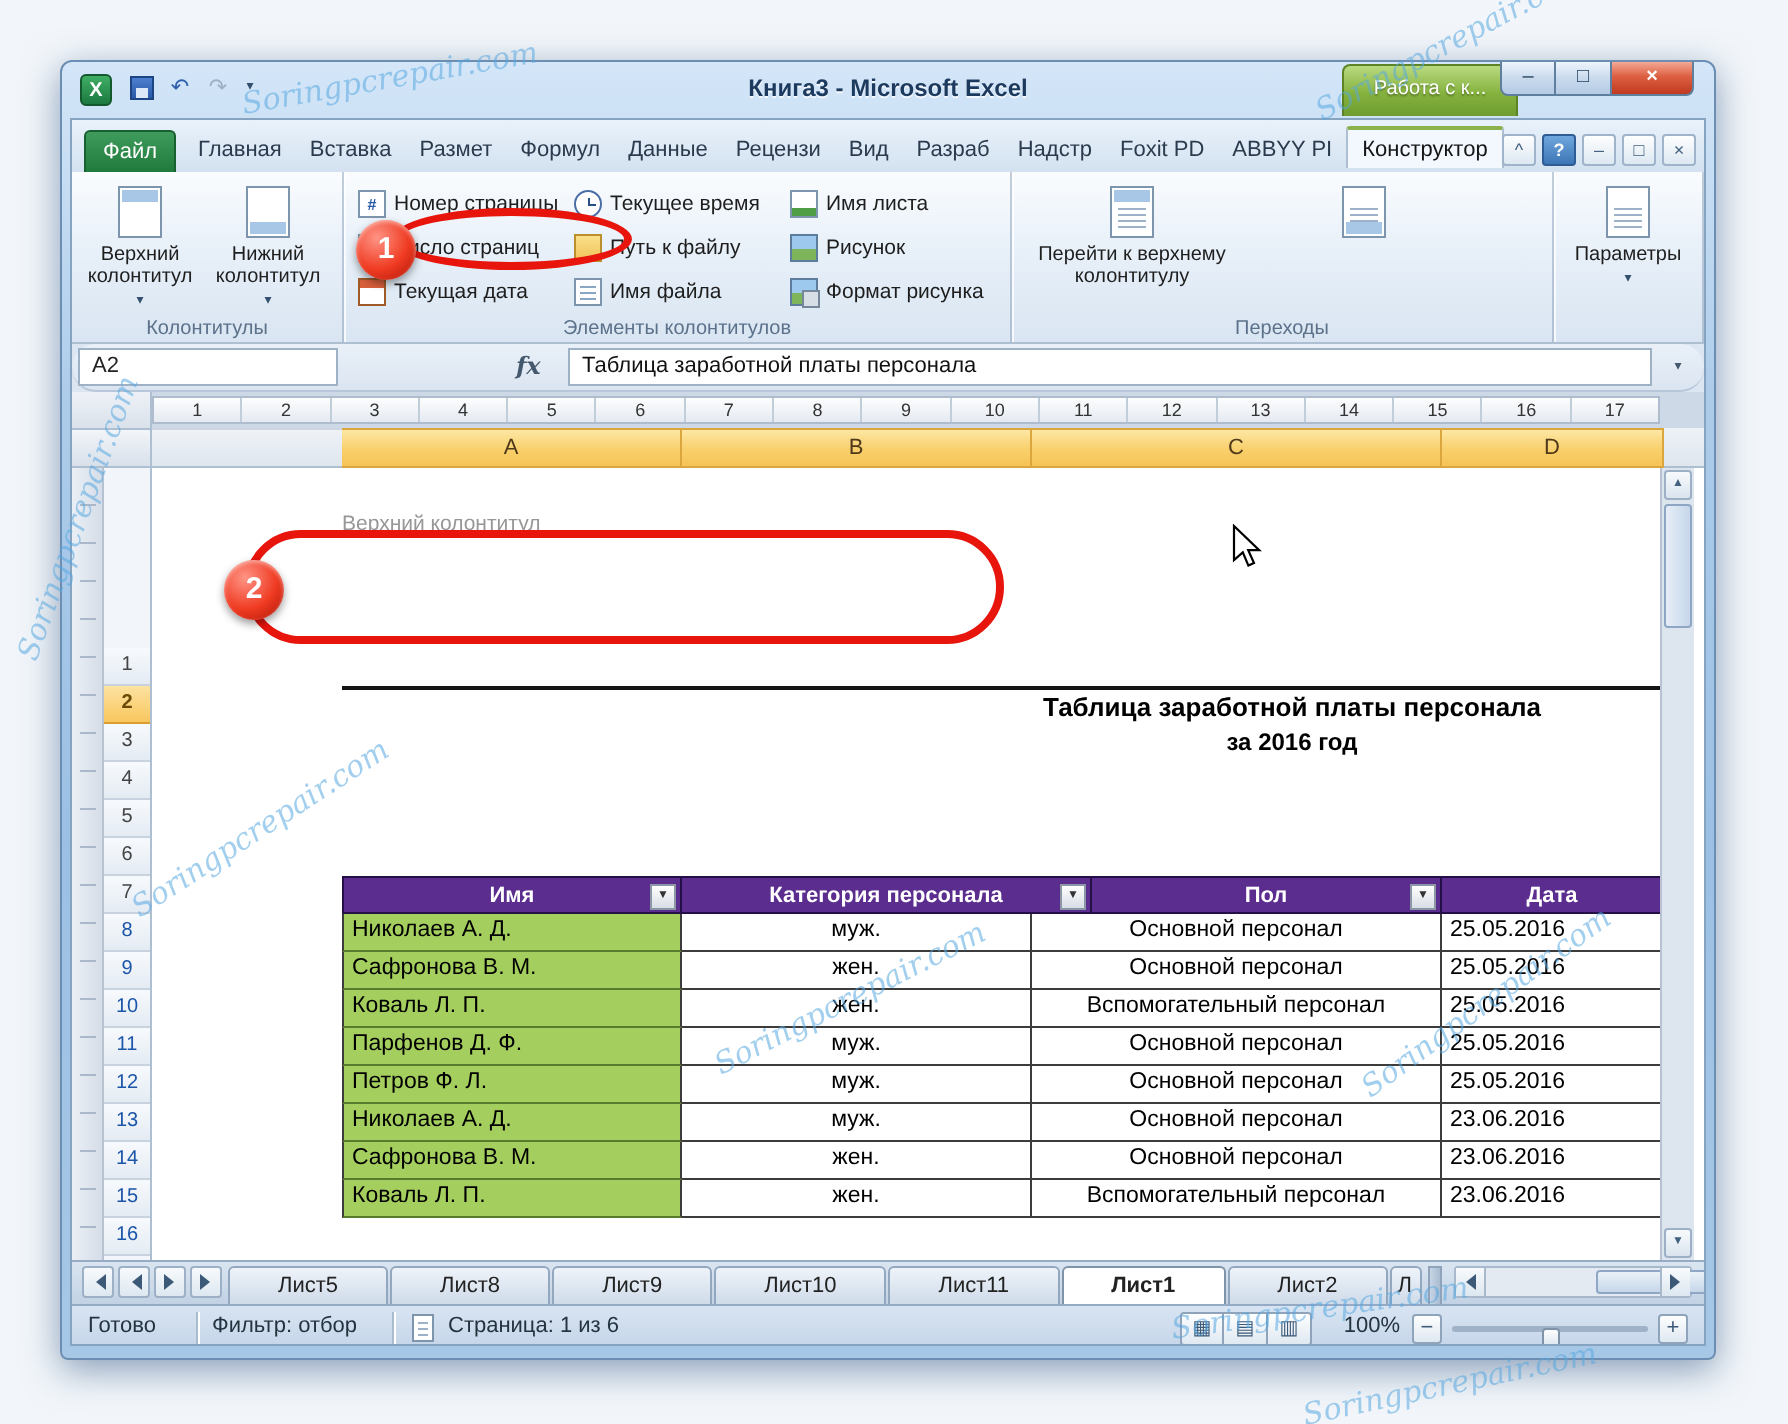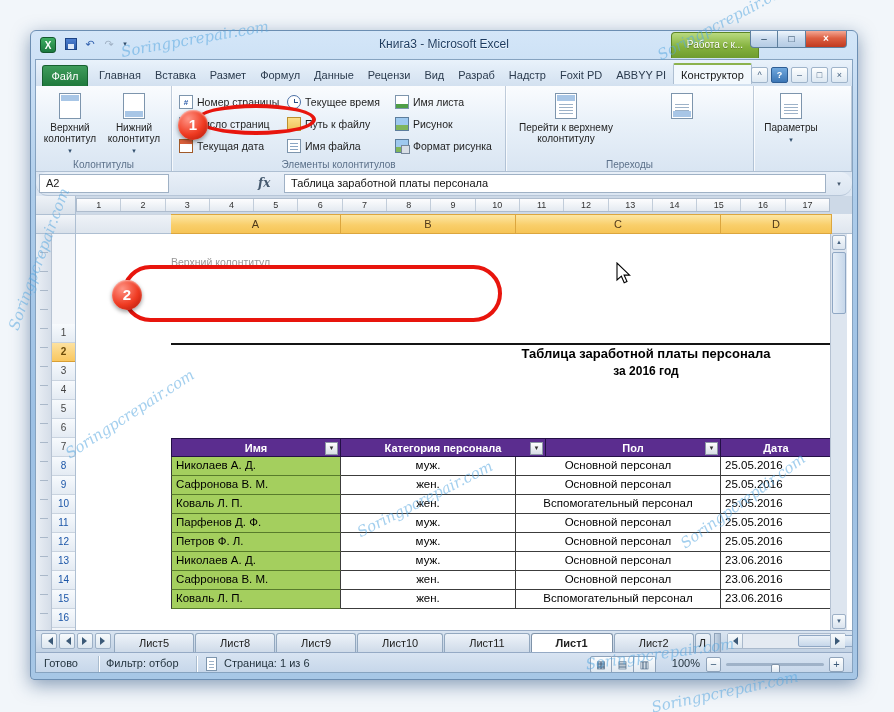--- a/index.html
+++ b/index.html
@@ -11,21 +11,21 @@
  background:linear-gradient(#d4e6f8,#adccea 26%,#9cc0e4 60%,#a7c7e6);
  border:1px solid #6c8eb2;border-radius:6px 6px 4px 4px;box-shadow:0 5px 18px rgba(30,70,120,.5);}
 .titlebar{position:absolute;top:0;left:0;right:0;height:28px;}
 .app-icon{position:absolute;left:9px;top:6px;width:16px;height:16px;background:linear-gradient(#3fae63,#1c7940);border:1px solid #14582e;border-radius:3px;color:#fff;font-size:10px;font-weight:bold;text-align:center;line-height:15px;}
 .qat{position:absolute;left:32px;top:5px;display:flex;gap:3px;align-items:center;}
 .qbtn{width:16px;height:16px;font-size:11px;line-height:16px;text-align:center;color:#2f5fae;cursor:default;}
 .disk{width:12px;height:12px;margin:2px;background:linear-gradient(#4d7fd0,#2a5aa8);border:1px solid #1d4485;position:relative;}
 .disk:after{content:"";position:absolute;left:2px;bottom:0;width:6px;height:5px;background:#dce8f8;}
 .redo{color:#9fb0c4;}
 .qarrow{font-size:7px;color:#33506e;width:10px;}
-.title{position:absolute;left:0;right:0;top:0;height:28px;text-align:center;font-size:12px;line-height:26px;color:#1c3a5e;text-shadow:0 1px 0 rgba(255,255,255,.7);}
+.title{position:absolute;left:0;right:0;top:0;height:28px;text-align:center;font-size:12px;line-height:26px;color:#1c3a5e;text-shadow:0 1px 0 rgba(255,255,255,.7);font-weight:bold;}
 .winbtns{position:absolute;right:10px;top:0;display:flex;}
 .wbtn{height:17px;border:1px solid #5e7f9e;border-top:none;background:linear-gradient(#eef5fc,#c9daed 50%,#b4cbe4);color:#24425e;font-size:10px;line-height:15px;text-align:center;}
 .wbtn.min{width:28px;border-radius:0 0 0 4px;}
 .wbtn.max{width:27px;border-left:none;border-right:none;}
 .wbtn.close{width:42px;border-radius:0 0 4px 0;background:linear-gradient(#f4a895,#dd5f42 45%,#c03a20);color:#fff;font-weight:bold;}
 .ctx-label{position:absolute;right:98px;top:1px;width:88px;height:26px;background:linear-gradient(#b9da80,#85b23e 55%,#6e9c2e);border:1px solid #5c8426;border-bottom:none;border-radius:4px 4px 0 0;color:#fff;font-size:10px;text-align:center;line-height:24px;text-shadow:0 1px 1px rgba(0,0,0,.35);}
 
 
 .client{position:absolute;left:4px;right:4px;top:28px;bottom:6px;background:#dce6f2;border:1px solid #86a3c0;overflow:hidden;}
 
@@ -60,21 +60,21 @@
 .si.date:after{content:"";position:absolute;left:0;right:0;top:0;height:4px;background:#d95f3b;}
 .si.clock{border-radius:50%;border-color:#4a6fa5;}
 .si.clock:after{content:"";position:absolute;left:6px;top:3px;width:1px;height:4px;background:#2a4f85;}
 .si.clock:before{content:"";position:absolute;left:6px;top:6px;width:4px;height:1px;background:#2a4f85;}
 .si.folder{background:linear-gradient(#fbdf8a,#f0c35a);border-color:#bb8f2e;}
 .si.doc:after{content:"";position:absolute;left:2px;right:2px;top:3px;height:8px;background:repeating-linear-gradient(#8aa6c4 0 1px,transparent 1px 3px);}
 .si.sheet:after{content:"";position:absolute;left:0;right:0;bottom:0;height:4px;background:#4f9e46;}
 .si.pic{background:linear-gradient(#9ec9ef 0 55%,#7fb55a 55%);border-color:#5c7d9c;}
 .si.picfmt{background:linear-gradient(#9ec9ef 0 55%,#7fb55a 55%);border-color:#5c7d9c;}
 .si.picfmt:after{content:"";position:absolute;right:-2px;bottom:-2px;width:7px;height:7px;background:#d8dee6;border:1px solid #76879a;}
-.g3{width:248px;display:flex;padding:5px 2px 0;}
+.g3{width:271px;display:flex;padding:5px 2px 0;}
 .g3 .bigbtn{width:116px;}
 .g4{flex:1;display:flex;padding:5px 2px 0;}
 .g4 .bigbtn{width:70px;}
 
 
 .fbar{position:absolute;top:112px;left:0;right:0;height:24px;background:linear-gradient(#e9f0f8,#dbe5f1);border-bottom:1px solid #b7c6d8;border-radius:12px;}
 .namebox{position:absolute;left:3px;top:2px;width:130px;height:19px;background:#fff;border:1px solid #9fb1c5;font-size:11px;line-height:17px;padding-left:6px;color:#222;}
 .fx{position:absolute;left:222px;top:4px;font-family:"DejaVu Serif",serif;font-style:italic;font-weight:bold;font-size:12px;color:#45596e;}
 .fvalue{position:absolute;left:248px;right:26px;top:2px;height:19px;background:#fff;border:1px solid #9fb1c5;font-size:11px;line-height:17px;padding:0 6px;color:#111;}
 .fexpand{position:absolute;right:4px;top:4px;width:18px;height:16px;font-size:7px;color:#45596e;text-align:center;line-height:16px;}

